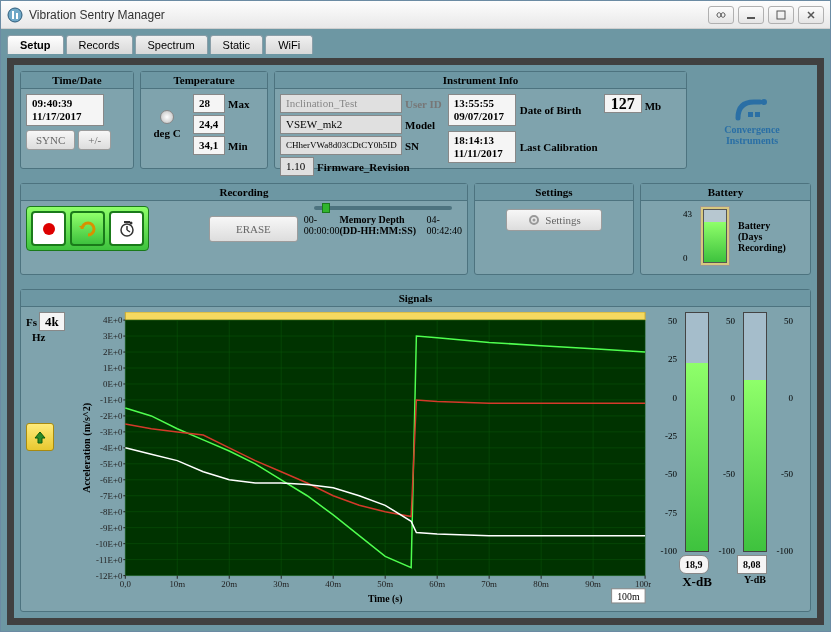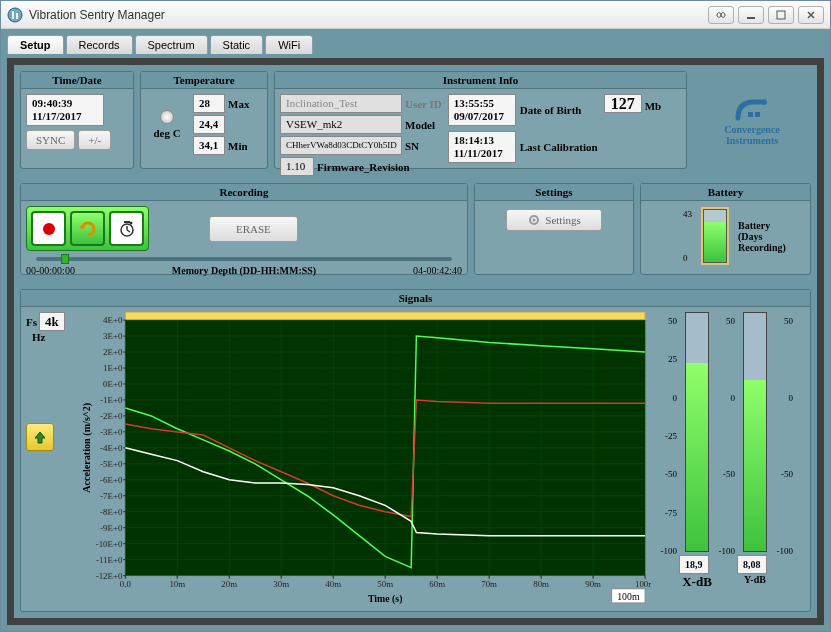--- a/index.html
+++ b/index.html
@@ -177,21 +177,21 @@
             </svg>
           <div style="font-size:10px;color:#2a6fa5;font-weight:bold;">Convergence</div>
           <div style="font-size:10px;color:#2a6fa5;font-weight:bold;">Instruments</div>
         </div>
       </div>
 
       <div class="row" style="height:92px;">
 
         <div class="panel" style="width:448px;">
           <div class="panel-head">Recording</div>
-          <div class="panel-body" style="display:flex; flex-direction:column; gap:6px;">
+          <div class="panel-body" style="display:flex; gap:6px;">
             <div style="display:flex; align-items:center; gap:60px;">
               <div style="display:flex; gap:4px;background:linear-gradient(#8fff6a,#3ec23e);padding:4px;border:1px solid #1a7a1a; border-radius:4px;">
                 <div class="iconbtn" style="background:#fff;">
                     <svg viewBox="0 0 20 20">
                       <circle cx="10" cy="10" r="6" fill="#d00"></circle>
                     </svg>
                   </div>
                 <div class="iconbtn">
                     <svg viewBox="0 0 20 20">
                       <path d="M4,10 A6,6 0 1 1 10,16" fill="none" stroke="#d89000" stroke-width="3"></path>
@@ -377,21 +377,21 @@
               <span>0</span>
               <span>-25</span>
               <span>-50</span>
               <span>-75</span>
               <span>-100</span>
             </div>
             <div class="meter-col">
               <div class="meter">
                   <div class="meter-fill" style="height:79%;"></div>
                 </div>
-              <div class="field bold" style="font-size:10px;text-align:center;margin:3px 2px 0;">18,9</div>
+              <div class="field bold" style="font-size:10px;text-align:center;margin:3px 2px 0;border-radius:7px;">18,9</div>
               <div class="bold" style="text-align:center;font-size:13px;">X-dB</div>
             </div>
             <div style="display:flex;flex-direction:column;justify-content:space-between;height:240px;margin-top:4px;text-align:right;width:18px;font-size:9px;">
               <span>50</span>
               <span>0</span>
               <span>-50</span>
               <span>-100</span>
             </div>
             <div class="meter-col">
               <div class="meter">

